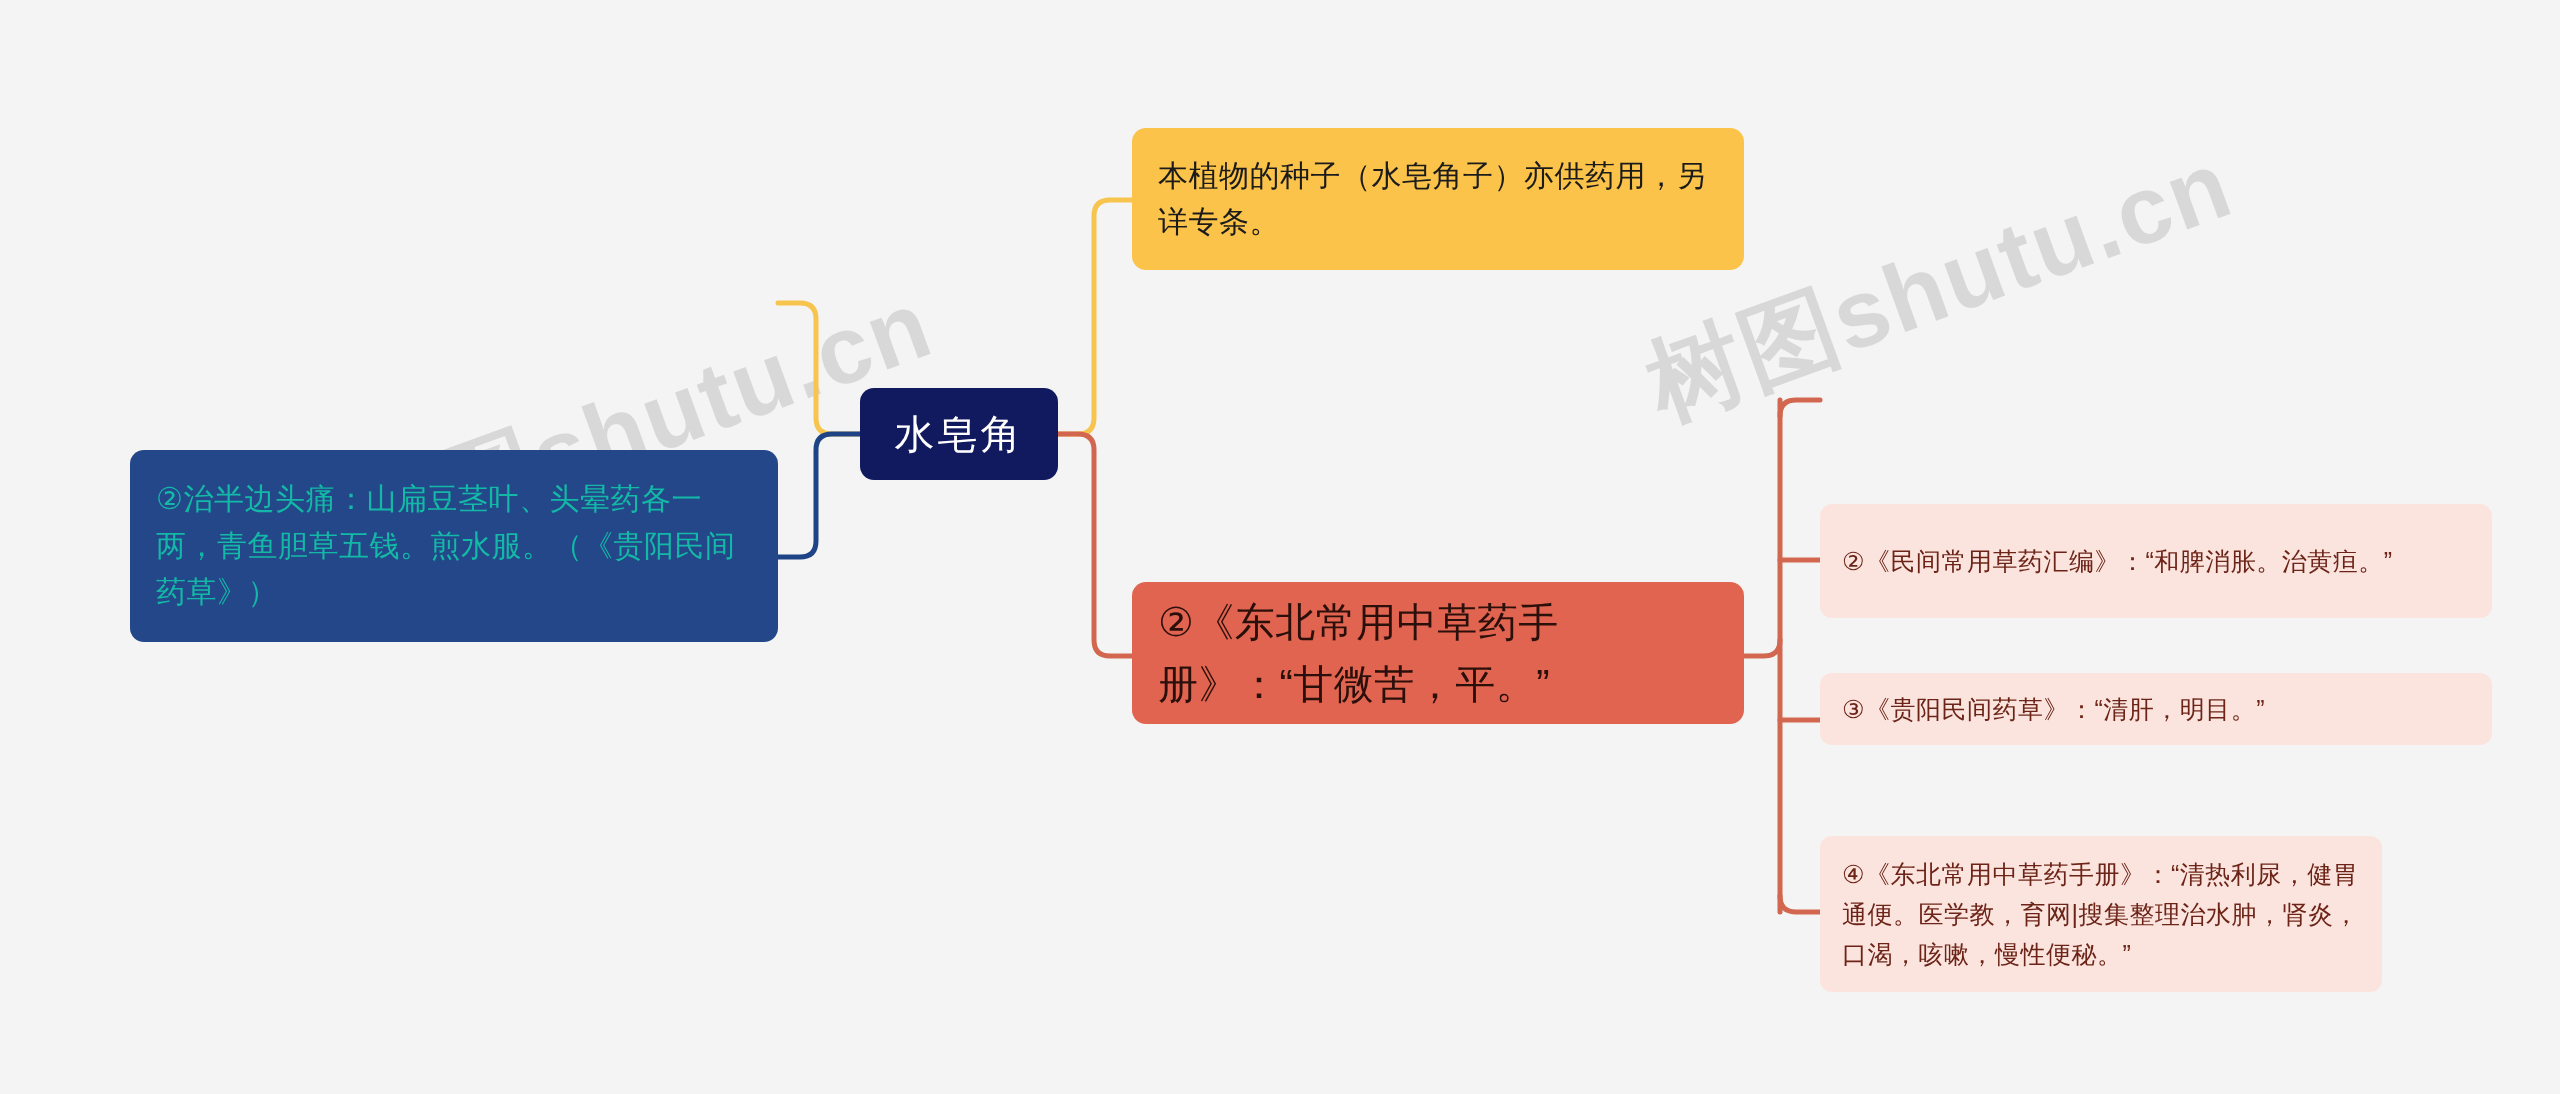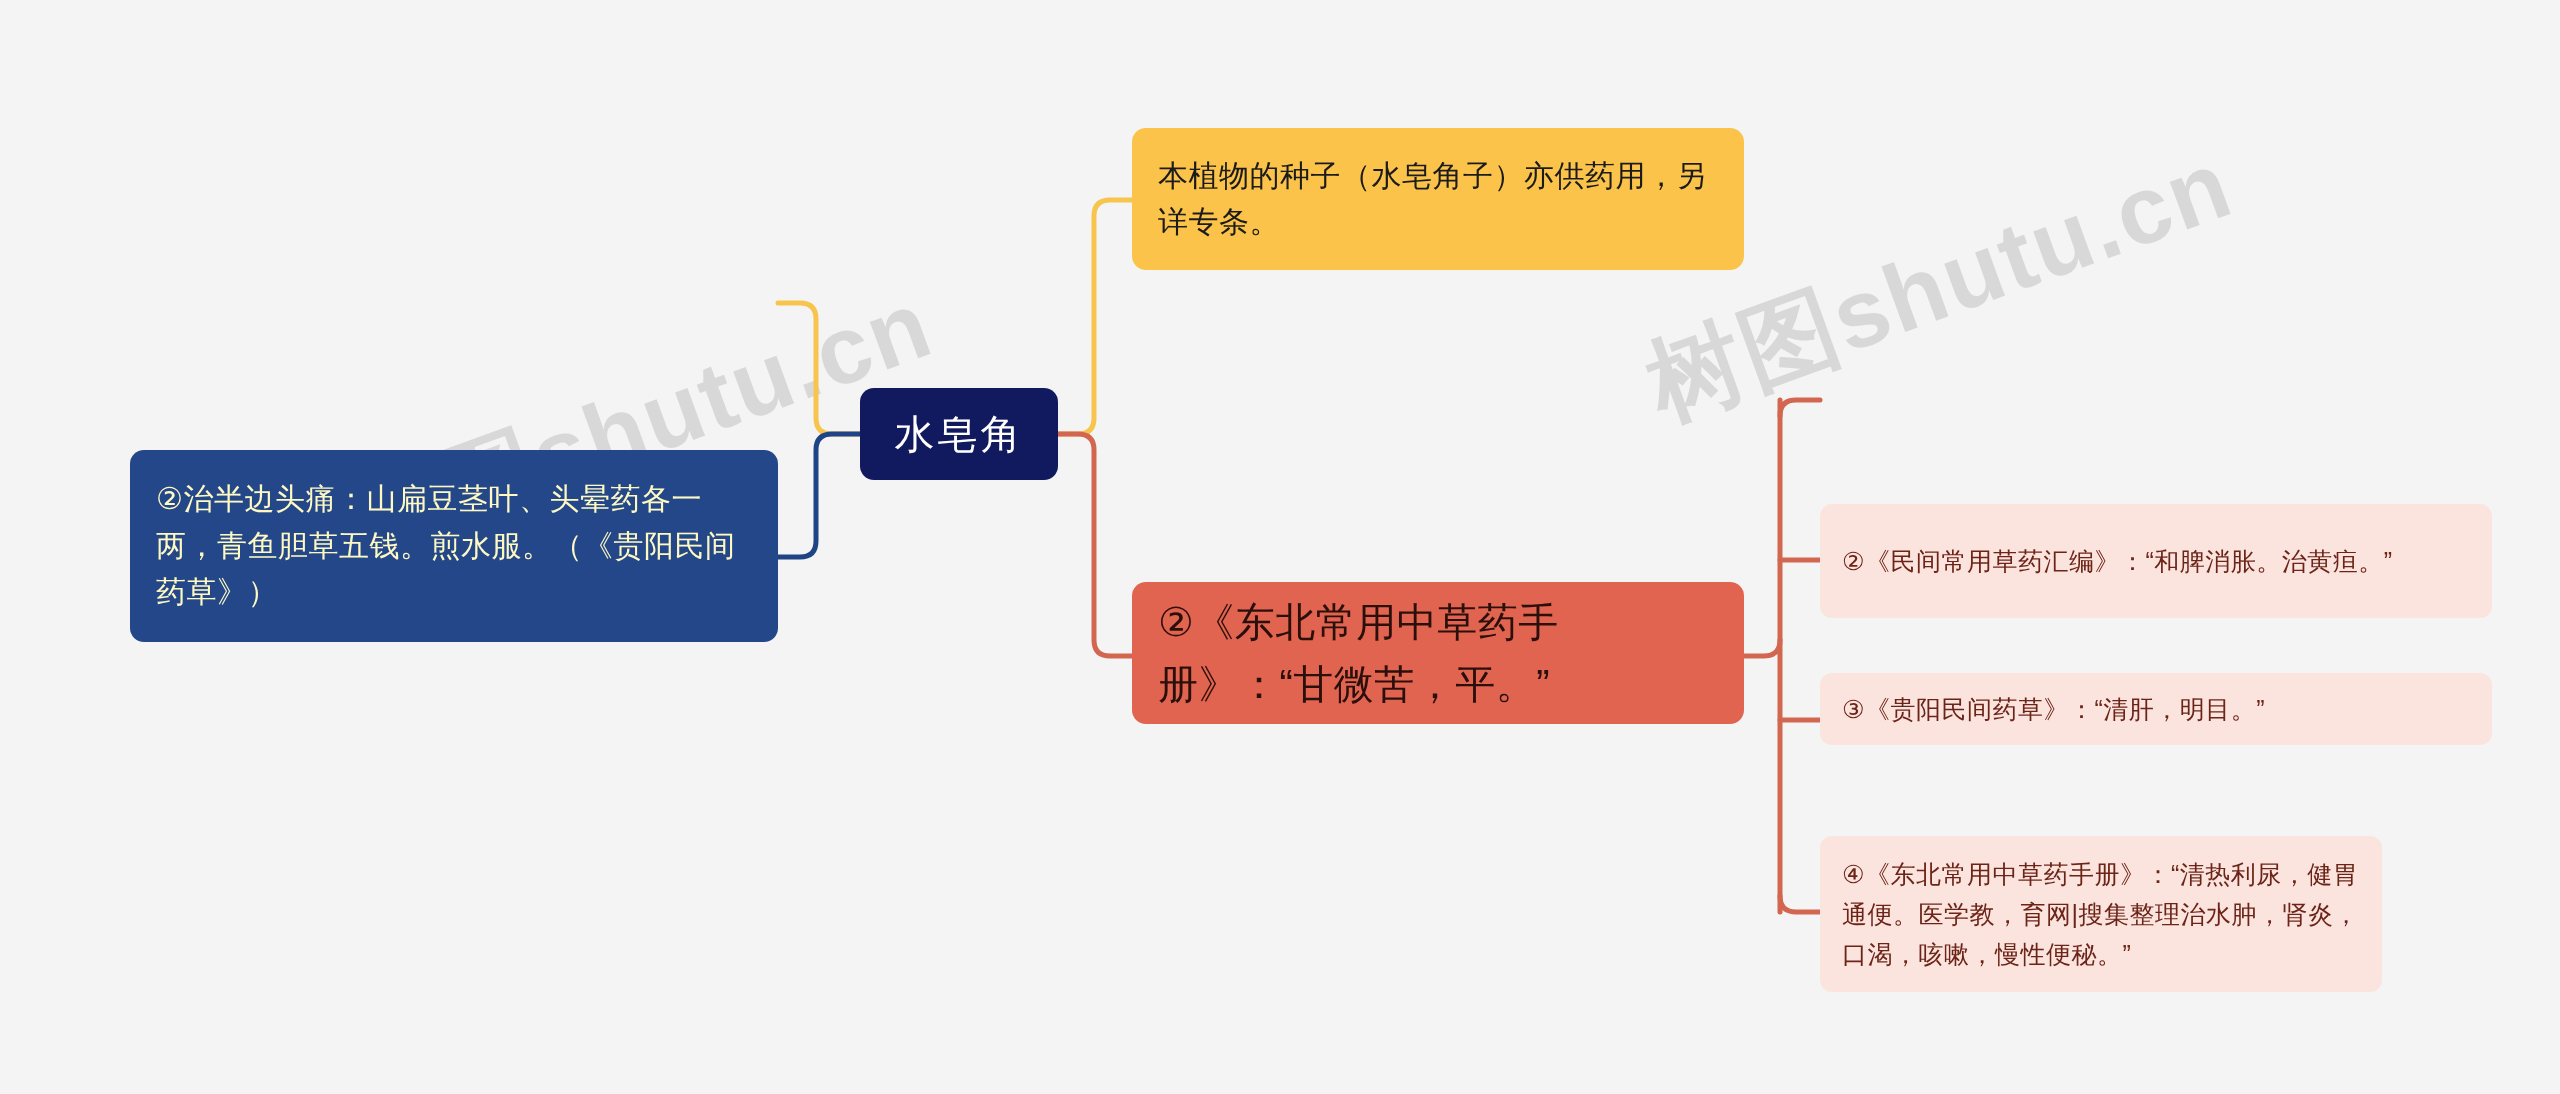--- a/index.html
+++ b/index.html
@@ -75,21 +75,21 @@
     background: #fbc34a;
     color: #1b1b1b;
     font-size: 30px;
     padding: 22px 26px;
     border-radius: 14px;
   }
 
   
   .node-blue {
     background: #234789;
-    color: #fef9c3;
+    color: #14b8a6;
     font-size: 30px;
     padding: 22px 26px;
     border-radius: 14px;
   }
 
   
   .node-coral {
     background: #e06450;
     color: #2b0f0a;
     font-size: 40px;

